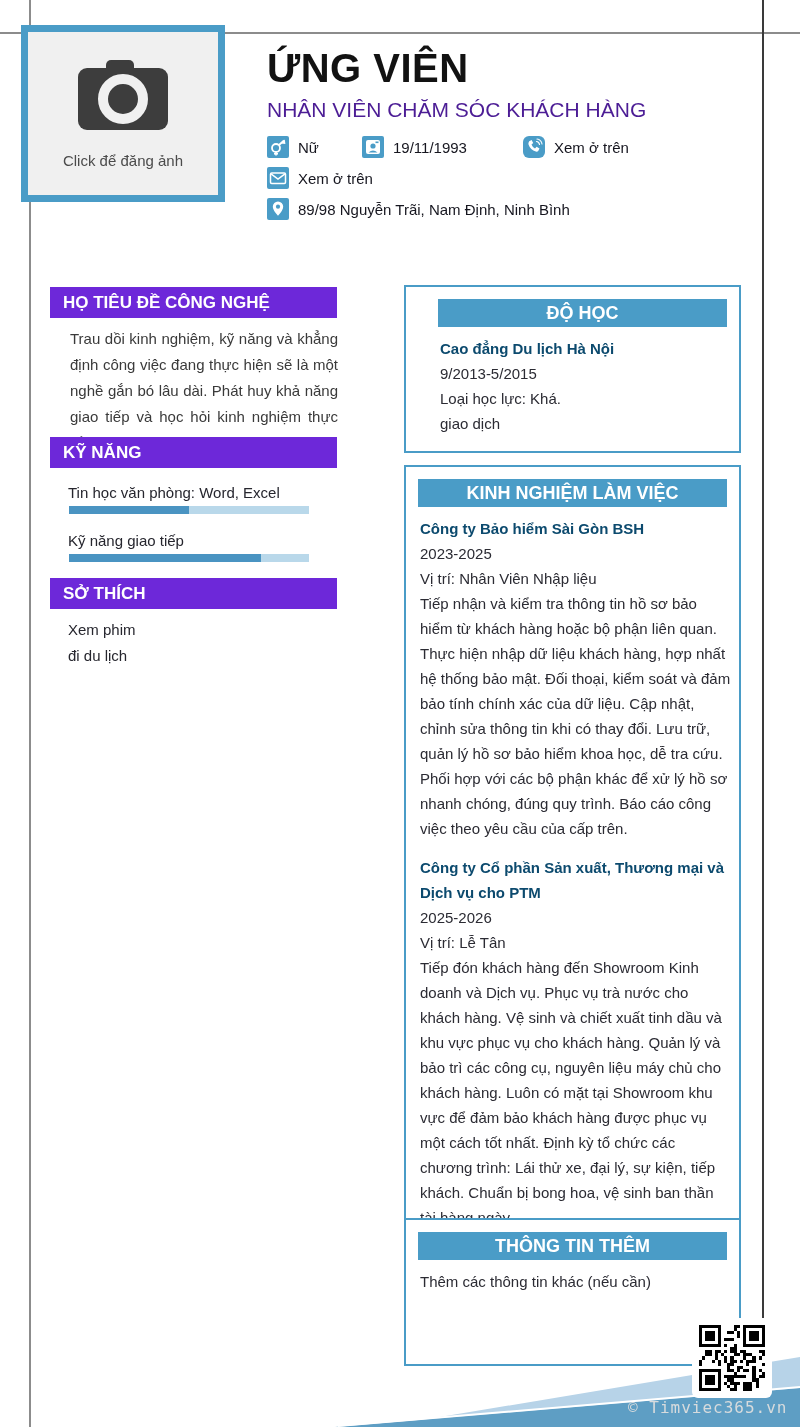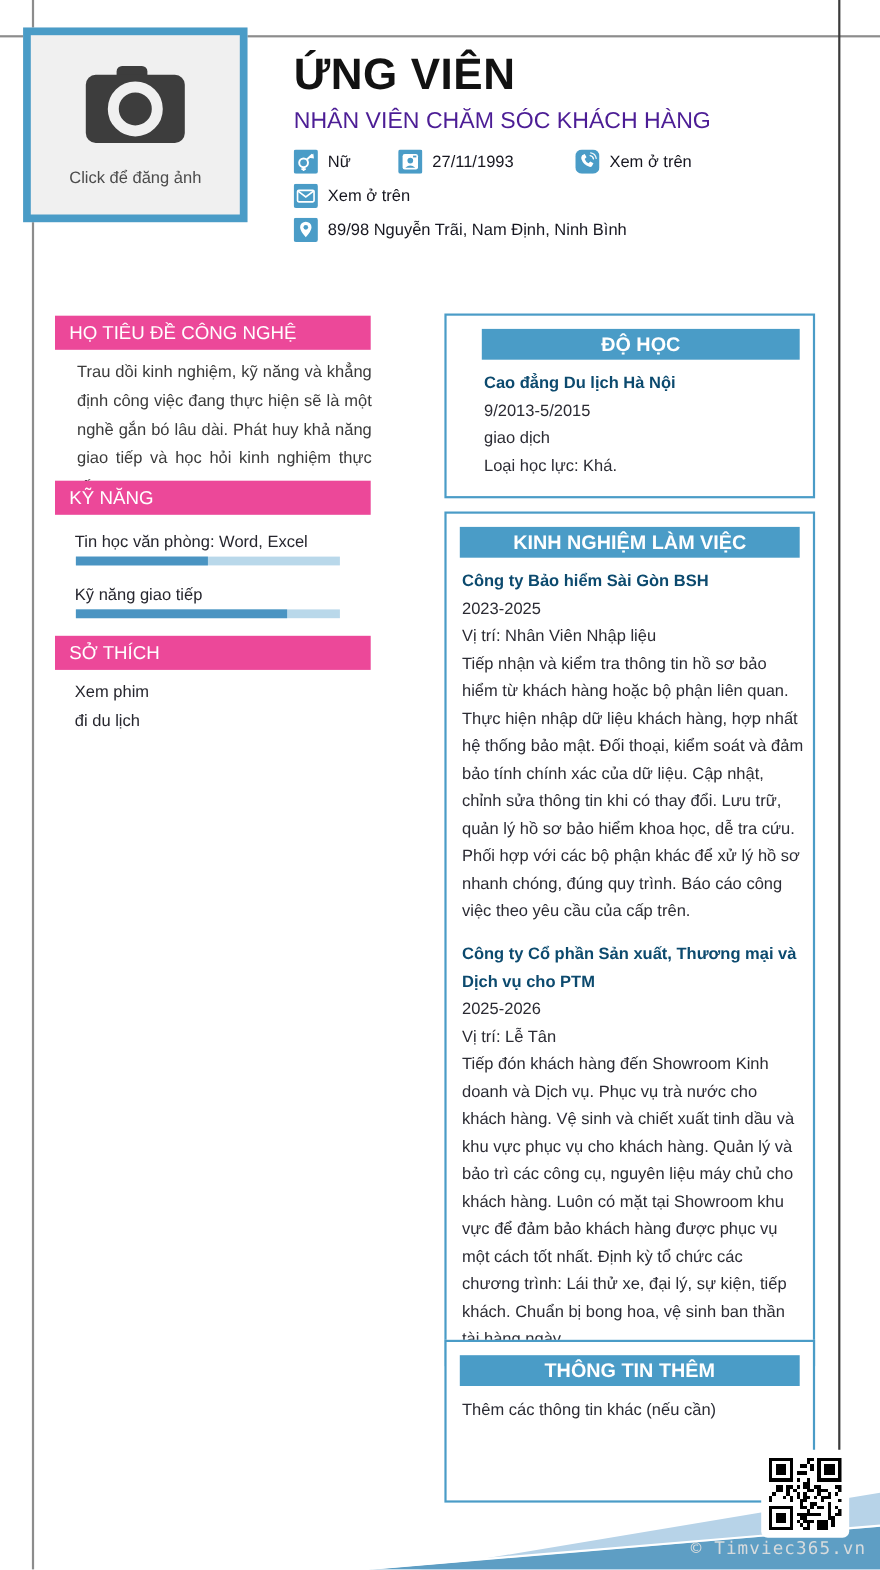--- a/index.html
+++ b/index.html
@@ -22,22 +22,22 @@
   .photo-caption { margin-top:12px; font-size:15px; color:#4b4b4b; }
 
   
   .name { position:absolute; left:267px; top:46px; font-size:40px; font-weight:bold; color:#121212; letter-spacing:0.5px; }
   .subtitle { position:absolute; left:267px; top:98px; font-size:21px; color:#4c1d95; }
   .info-item { position:absolute; display:flex; align-items:center; gap:9px; font-size:15px; color:#16161f; }
   .info-item svg { flex:0 0 auto; display:block; }
 
   
   .sec-bar {
-    position:absolute; left:50px; width:287px; height:31px; background:#ec4899;
-    color:#fff; font-weight:normal; font-size:17px; line-height:31px; padding-left:13px;
+    position:absolute; left:50px; width:287px; height:31px; background:#6d28d9;
+    color:#fff; font-weight:bold; font-size:17px; line-height:31px; padding-left:13px;
   }
   .objective-text {
     position:absolute; left:70px; top:326px; width:268px; font-size:15px; color:#3a3a3a;
     line-height:26px; text-align:justify;
   }
   .skill-label { position:absolute; left:68px; font-size:15px; color:#26262e; }
   .skill-track { position:absolute; left:69px; width:240px; height:8px; background:#B9D8EA; }
   .skill-fill { height:100%; background:#4A94C2; }
   .hobby { position:absolute; left:68px; font-size:15px; color:#26262e; }
 
@@ -108,21 +108,21 @@
     <span>
       <svg width="22" height="22" viewBox="0 0 22 22">
         <rect width="22" height="22" rx="2" fill="#4A9CC7"></rect>
         <rect x="4" y="4" width="14" height="14" rx="2" fill="#fff"></rect>
         <rect x="4" y="4" width="14" height="3" fill="#4A9CC7" opacity="0.0"></rect>
         <circle cx="11" cy="10" r="2.6" fill="#4A9CC7"></circle>
         <path d="M6.5 16.5 Q11 12.5 15.5 16.5 Z" fill="#4A9CC7"></path>
         <rect x="13.5" y="5.5" width="3" height="1.6" fill="#4A9CC7"></rect>
       </svg>
     </span>
-    <span>27/11/1993</span>
+    <span>19/11/1993</span>
   </div>
 
   <div class="info-item" style="left:523px; top:136px;">
     <span>
       <svg width="22" height="22" viewBox="0 0 22 22">
         <rect width="22" height="22" rx="6" fill="#4A9CC7"></rect>
         <path d="M6.2 5.2 l2.4 -1.2 1.6 3 -1.7 1.5 q0.9 2.6 3.5 3.9 l1.6 -1.6 2.9 1.7 -1.3 2.4 q-0.8 1.1 -2.4 0.7 q-5.4 -1.5 -7.3 -7 q-0.5 -1.6 0.7 -3.4 Z" fill="#fff"></path>
         <path d="M13.5 5.5 q2.5 0.3 3 3" fill="none" stroke="#fff" stroke-width="1.2" stroke-linecap="round"></path>
         <path d="M14 3 q4.2 0.6 5 5" fill="none" stroke="#fff" stroke-width="1.2" stroke-linecap="round" opacity="0.9"></path>
       </svg>
@@ -167,22 +167,22 @@
 
   <div class="sec-bar" style="top:578px;">SỞ THÍCH</div>
   <div class="hobby" style="top:621px;">Xem phim</div>
   <div class="hobby" style="top:647px;">đi du lịch</div>
 
   <div class="rbox" style="top:285px; height:168px;padding-left:20px;">
     <div class="rbox-header">ĐỘ HỌC</div>
     <div class="rbox-content">
       <div class="rbold">Cao đẳng Du lịch Hà Nội</div>
       <div class="rline">9/2013-5/2015</div>
+      <div class="rline">Loại học lực: Khá.</div>
       <div class="rline">giao dịch</div>
-      <div class="rline">Loại học lực: Khá.</div>
     </div>
   </div>
 
   <div class="rbox" style="top:465px; min-height:740px;">
     <div class="rbox-header">KINH NGHIỆM LÀM VIỆC</div>
     <div class="rbox-content">
       <div class="job">
         <div class="rbold">Công ty Bảo hiểm Sài Gòn BSH</div>
         <div class="rline">2023-2025</div>
         <div class="rline">Vị trí: Nhân Viên Nhập liệu</div>

